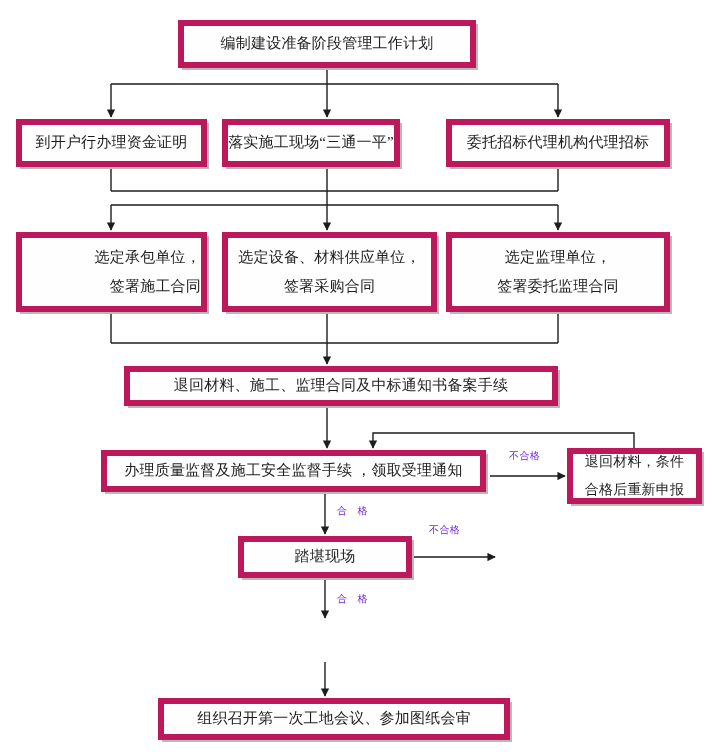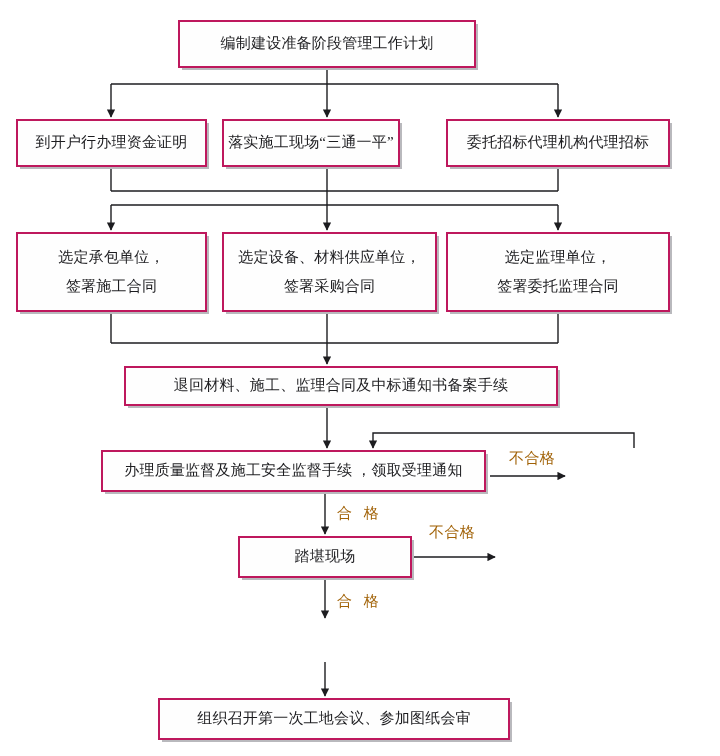--- a/index.html
+++ b/index.html
@@ -21,21 +21,21 @@
     position: absolute;
     left: 0;
     top: 0;
     width: 720px;
     height: 756px;
     pointer-events: none;
   }
   .node {
     position: absolute;
     box-sizing: border-box;
-    border: 2px solid #be185d;
+    border: 6px solid #be185d;
     background: #fefefe;
     box-shadow: 3px 3px 0 -1px #b9b9bd;
     display: flex;
     flex-direction: column;
     align-items: center;
     justify-content: center;
     text-align: center;
     color: #1d1d20;
     font-size: 15px;
     line-height: 1.05;
@@ -47,22 +47,22 @@
     white-space: nowrap;
   }
   .node.two-line .line + .line {
     margin-top: 13px;
   }
   .node.three-line .line + .line {
     margin-top: 10px;
   }
   .edge-label {
     position: absolute;
-    font-size: 15px;
-    color: #a16207;
+    font-size: 10px;
+    color: #6d28d9;
     white-space: nowrap;
     z-index: 3;
     background: transparent;
     letter-spacing: 0.4px;
   }
   .edge-label.spaced {
     letter-spacing: 4px;
   }
 </style>
 </head>
@@ -124,21 +124,21 @@
   </div>
 
   <div class="node" style="left:222px; top:119px; width:178px; height:48px;">
     <span class="line">落实施工现场“三通一平”</span>
   </div>
 
   <div class="node" style="left:446px; top:119px; width:224px; height:48px;">
     <span class="line">委托招标代理机构代理招标</span>
   </div>
 
-  <div class="node two-line" style="left:16px; top:232px; width:191px; height:80px;">
+  <div class="node two-line" style="left:16px; top:232px; width:191px; height:80px;align-items:flex-end;">
     <span class="line">选定承包单位，</span>
     <span class="line">签署施工合同</span>
   </div>
 
   <div class="node two-line" style="left:222px; top:232px; width:215px; height:80px;">
     <span class="line">选定设备、材料供应单位，</span>
     <span class="line">签署采购合同</span>
   </div>
 
   <div class="node two-line" style="left:446px; top:232px; width:224px; height:80px;">
@@ -147,20 +147,24 @@
   </div>
 
   <div class="node" style="left:124px; top:366px; width:434px; height:40px;">
     <span class="line">退回材料、施工、监理合同及中标通知书备案手续</span>
   </div>
 
   <div class="node" style="left:101px; top:450px; width:385px; height:42px;">
     <span class="line">办理质量监督及施工安全监督手续 ，领取受理通知</span>
   </div>
 
+  <div class="node two-line" style="left:567px; top:448px; width:135px; height:56px; font-size:14px;">
+    <span class="line">退回材料，条件</span>
+    <span class="line">合格后重新申报</span>
+  </div>
 
   <div class="node" style="left:238px; top:536px; width:174px; height:42px;text-align:right;">
     <span class="line">踏堪现场</span>
   </div>
 
 
 
   <div class="node" style="left:158px; top:698px; width:352px; height:42px;">
     <span class="line">组织召开第一次工地会议、参加图纸会审</span>
   </div>

